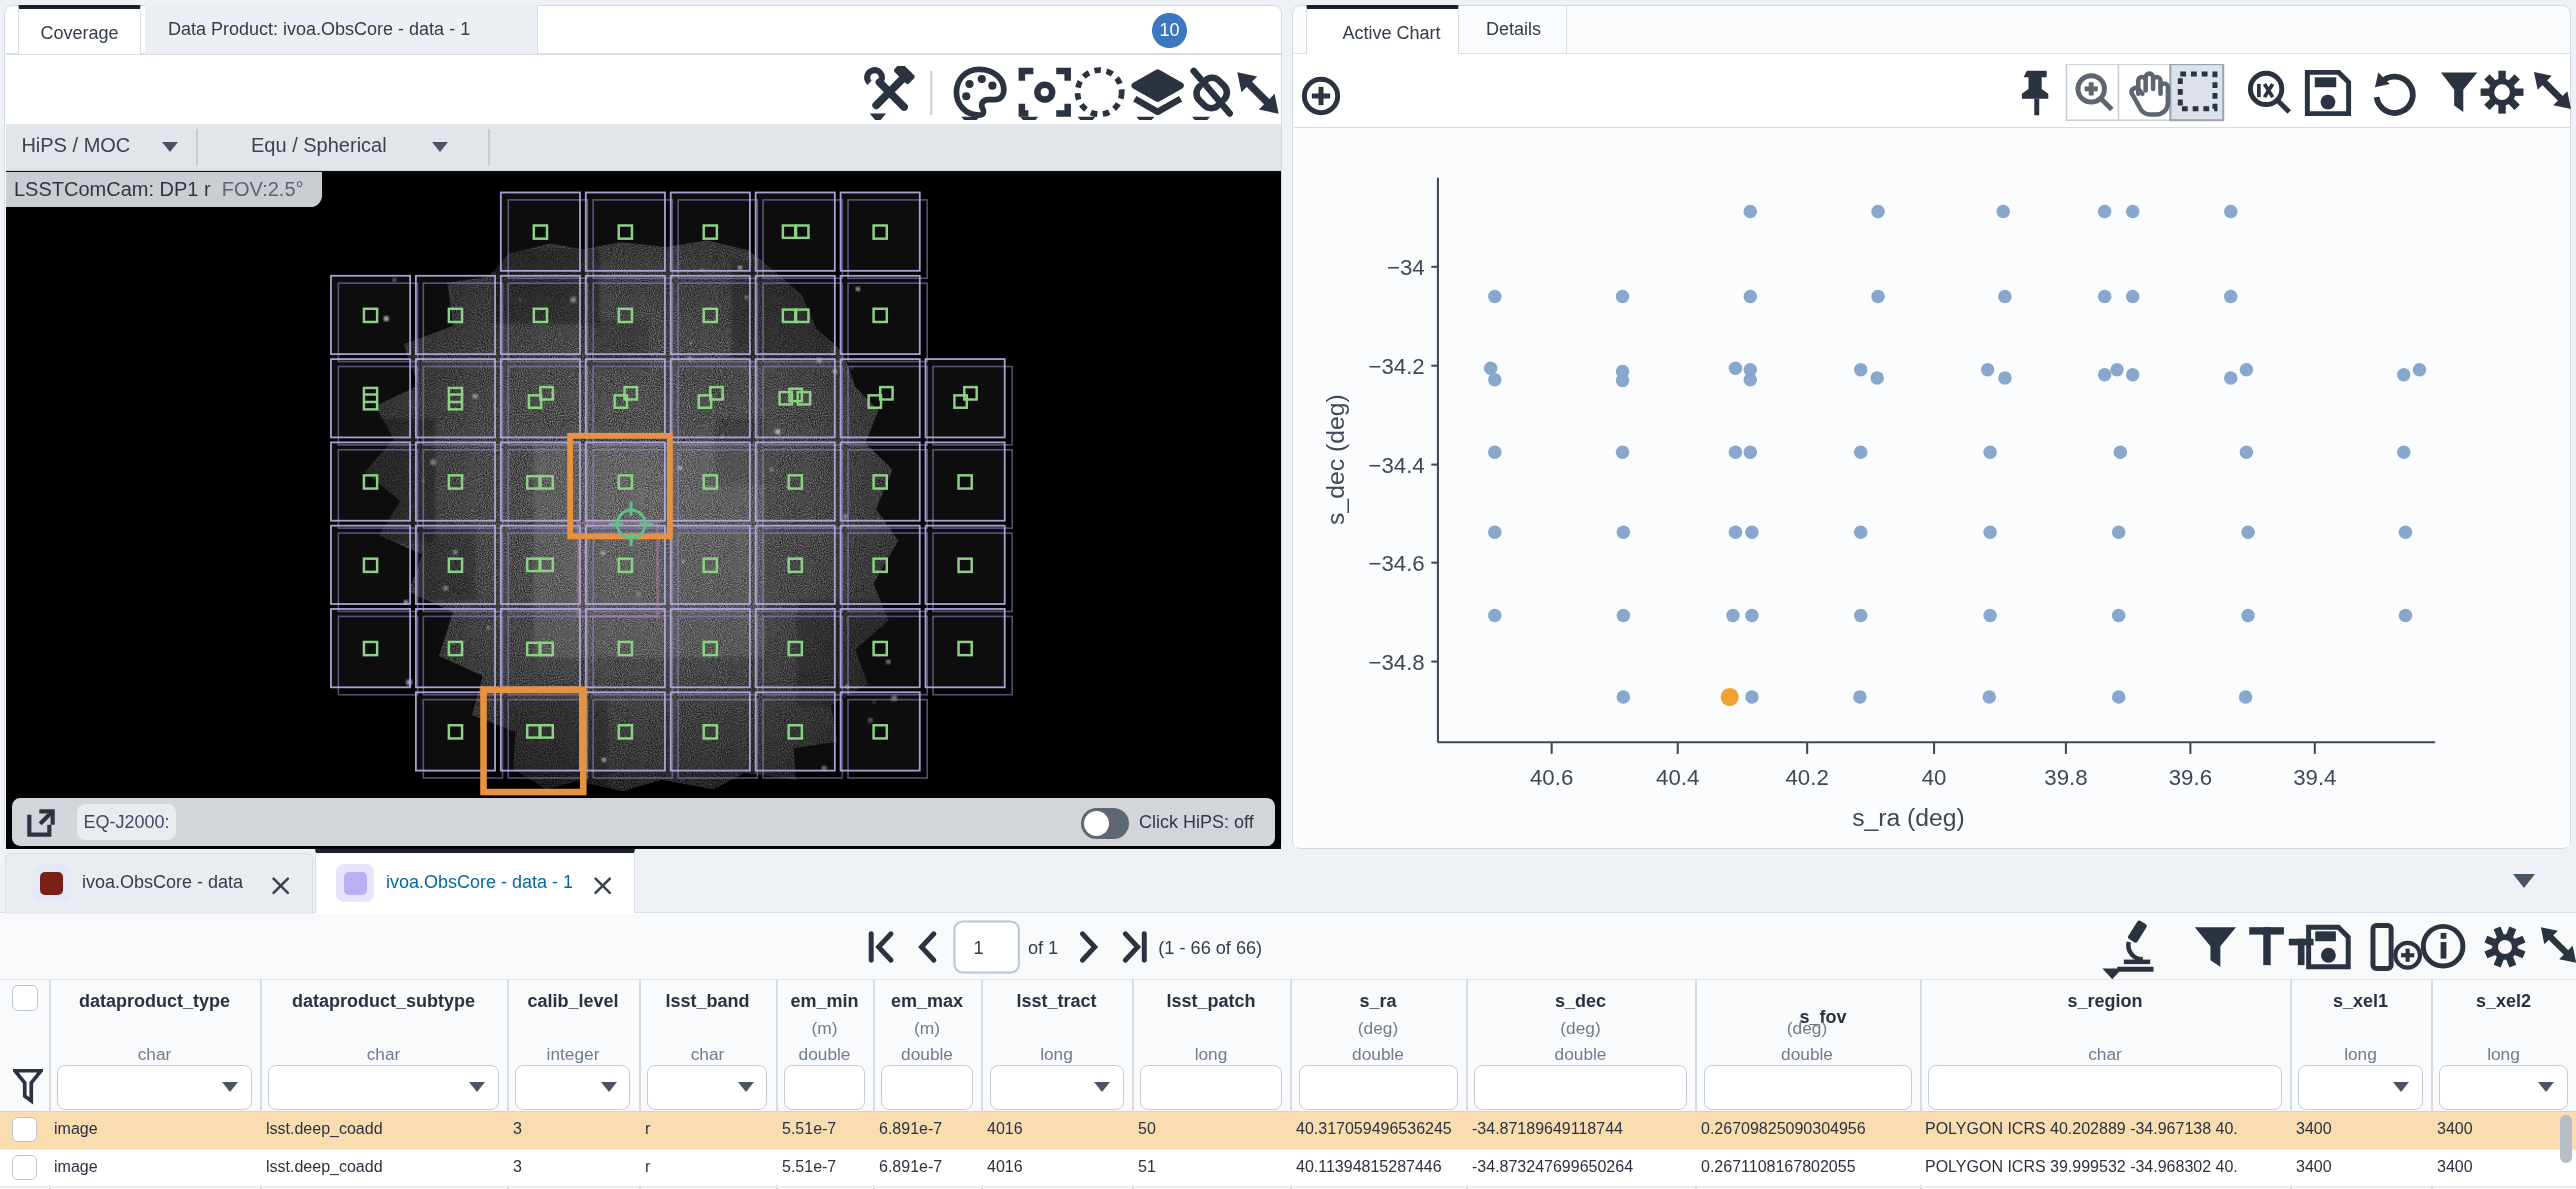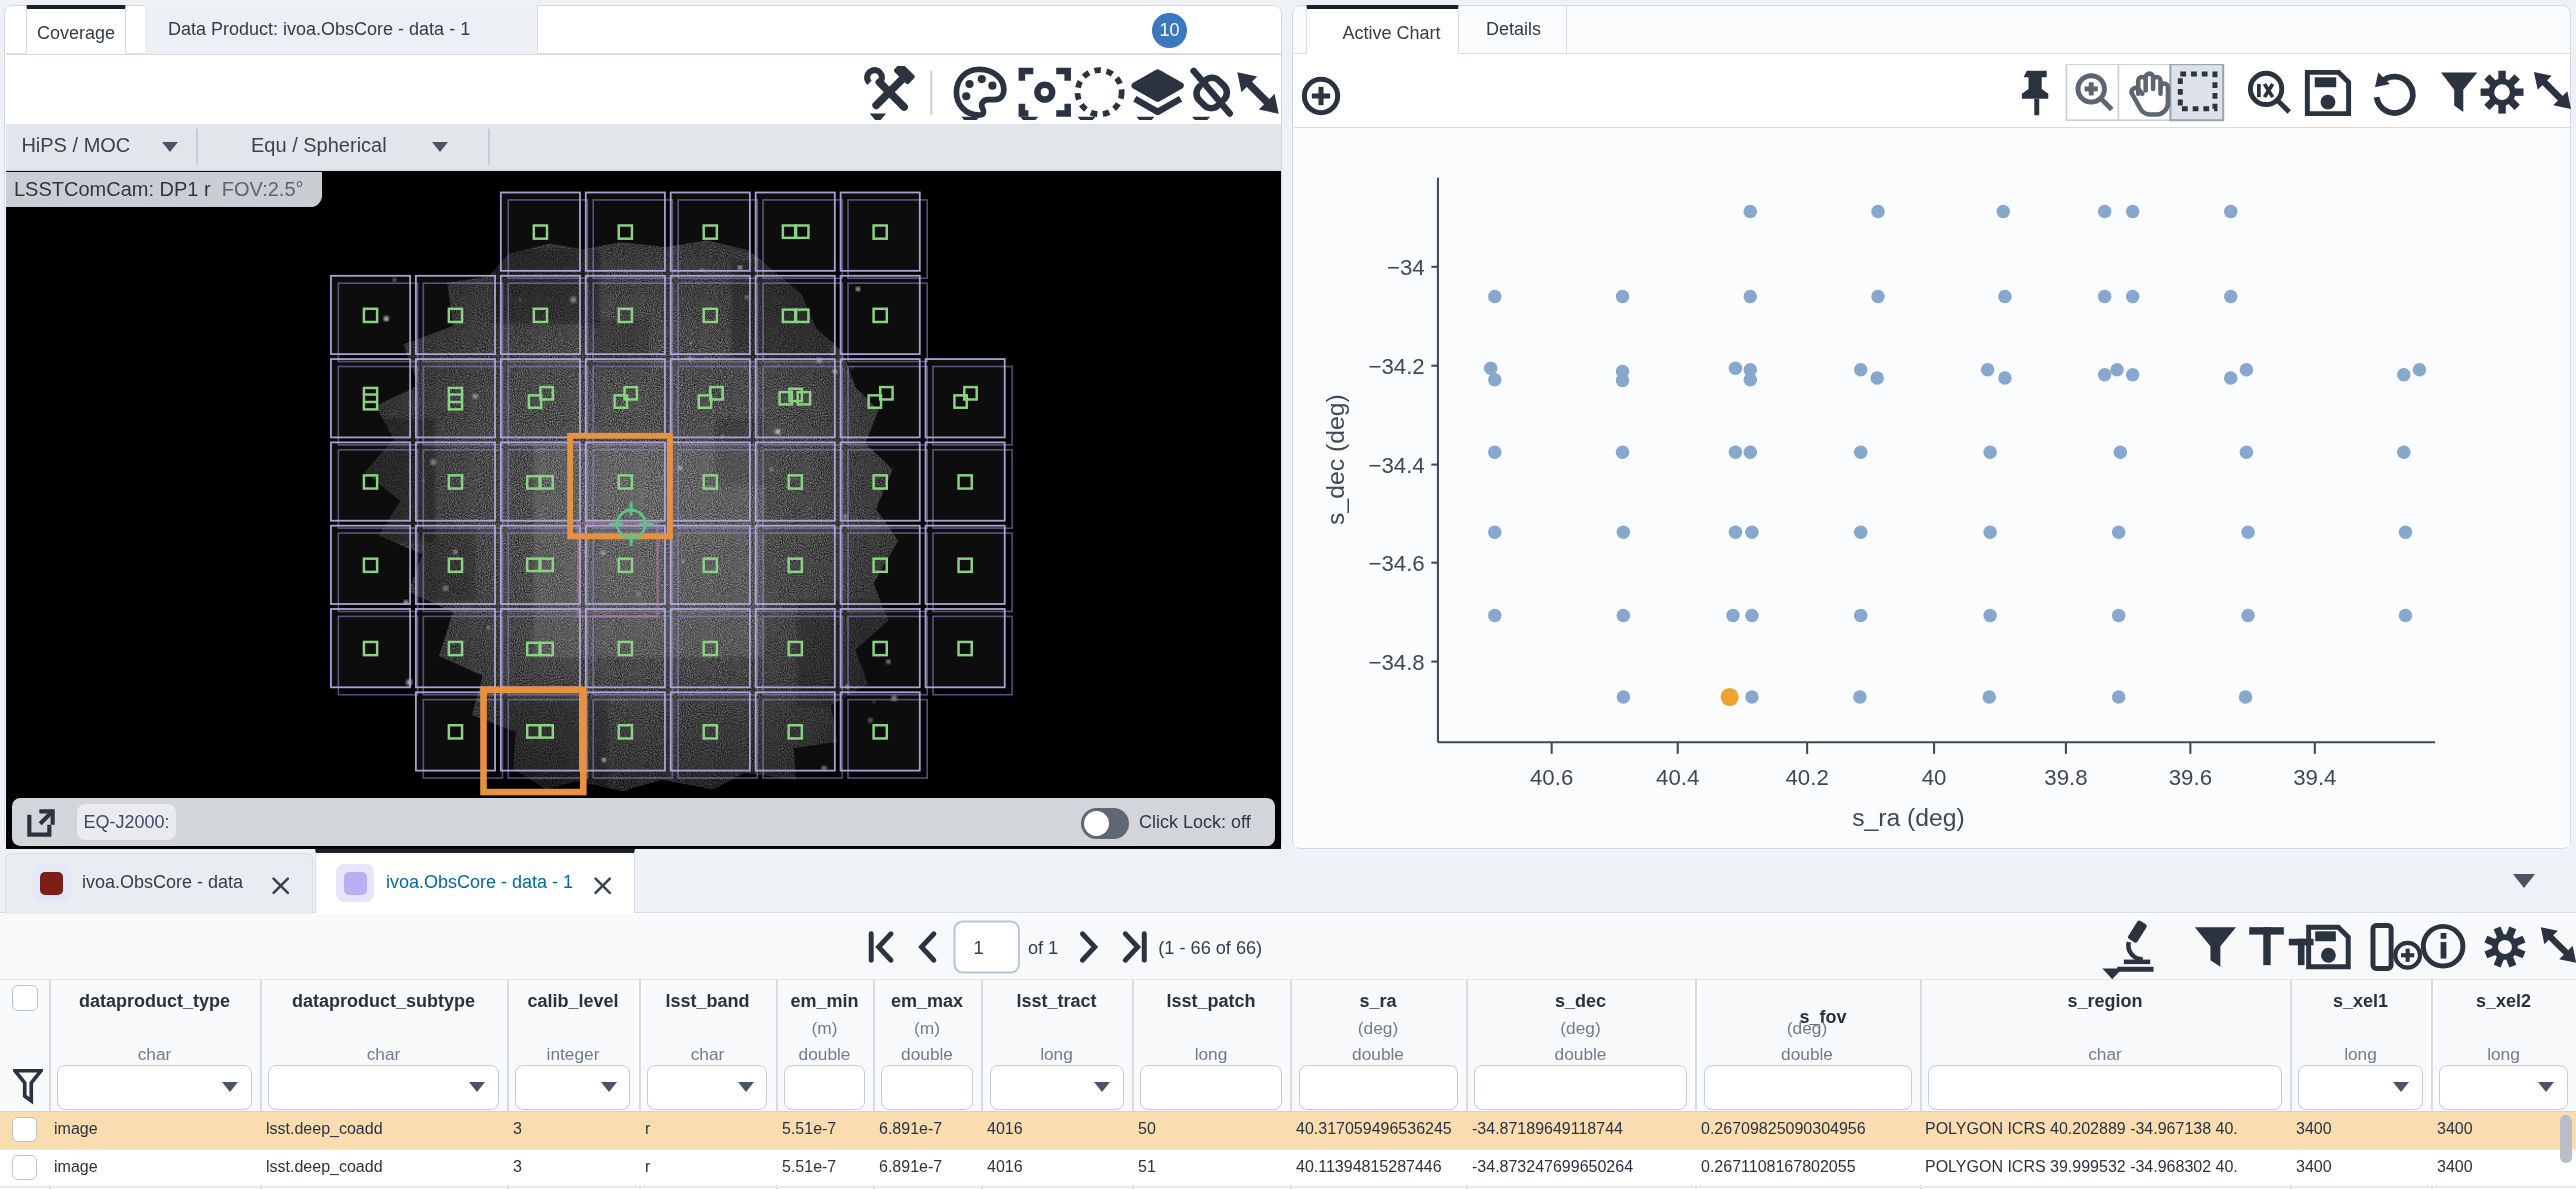--- a/index.html
+++ b/index.html
@@ -13,21 +13,21 @@
 svg { display:block; }
 .hdrname { font-weight:bold; font-size:18px; color:#2a3240; text-align:center; white-space:nowrap; }
 .hdrsub  { font-size:17.3px; color:#717c8a; text-align:center; }
 .cellt { font-size:16px; color:#2a3240; white-space:nowrap; overflow:hidden; }
 .finput { position:absolute; height:45px; background:#fff; border:1.6px solid #c2cbd6; border-radius:8.2px; }
 .caret { position:absolute; width:0; height:0; border-left:8.2px solid transparent; border-right:8.2px solid transparent; border-top:10px solid #4a5462; }
 </style></head>
 <body>
 <div class="panel" style="left:4.1px;top:5px;width:1278px;height:844px;"></div>
 <div class="abs" style="left:5.8px;top:53px;width:1275px;height:1.6px;background:#d8dde3;"></div>
-<div class="tab on" style="left:26px;top:5px;width:100px;">Coverage</div>
+<div class="tab on" style="left:18px;top:5px;width:123px;">Coverage</div>
 <div class="tab off" style="left:145px;top:5px;width:393px;text-align:left;padding-left:23px;">Data Product: ivoa.ObsCore - data - 1</div>
 <svg class="abs" style="left:858px;top:66px;" width="421" height="54" viewBox="0 0 510 66">
     <g transform="translate(6,2)">
       <circle cx="12" cy="12" r="9" fill="none" stroke="#2b3340" stroke-width="7.5" stroke-dasharray="33 12" transform="rotate(205 12 12)"></circle>
       <line x1="18" y1="18" x2="48" y2="48" stroke="#2b3340" stroke-width="9.5" stroke-linecap="round"></line>
       <line x1="46" y1="14" x2="14" y2="46" stroke="#2b3340" stroke-width="9.5" stroke-linecap="round"></line>
       <rect x="36" y="0" width="25" height="14" rx="3" fill="#2b3340" transform="rotate(45 48 7)"></rect>
       <path d="M6 56 l20 0 -10 12 z" fill="#2b3340"></path>
     </g>
     <rect x="86" y="6" width="2.5" height="54" fill="#c9d0d8"></rect>
@@ -384,21 +384,21 @@
 <div class="abs" style="left:5.8px;top:172px;height:35px;background:rgba(213,216,221,0.95);border-radius:0 0 11.5px 0;padding:0 18px 0 8.2px;"><span style="font-size:20px;color:#2e3642;line-height:35px;">LSSTComCam: DP1 r</span><span style="font-size:20px;color:#5b6673;line-height:35px;">&nbsp;&nbsp;FOV:2.5°</span></div>
 <div class="abs" style="left:12.4px;top:798px;width:1263px;height:48px;background:#d2d5d9;border-radius:8.2px;"></div>
 <svg class="abs" style="left:25.6px;top:808px" width="30" height="30" viewBox="0 0 36 36">
     <path d="M4 8 V32 H28 V20" fill="none" stroke="#2d3440" stroke-width="5"></path>
     <path d="M16 4 H32 V20" fill="none" stroke="#2d3440" stroke-width="5"></path>
     <path d="M32 4 L17 19" stroke="#2d3440" stroke-width="5"></path>
   </svg>
 <div class="abs" style="left:77px;top:804px;width:99px;height:36px;background:#e9ebee;border-radius:8.2px;font-size:18px;color:#3c4a66;text-align:center;line-height:36px;white-space:nowrap;">EQ-J2000:</div>
 <div class="abs" style="left:1081px;top:808px;width:48px;height:31px;background:#5f6773;border-radius:15.7px;"></div>
 <div class="abs" style="left:1084px;top:811px;width:25px;height:25px;background:#fff;border-radius:12.4px;"></div>
-<div class="abs" style="left:1139px;top:812px;font-size:18px;color:#2f3845;white-space:nowrap;">Click Lock: off</div>
+<div class="abs" style="left:1139px;top:812px;font-size:18px;color:#2f3845;white-space:nowrap;">Click HiPS: off</div>
 <div class="panel" style="left:1292px;top:5px;width:1279px;height:844px;background:#fbfcfd;"></div>
 <div class="abs" style="left:1294px;top:53px;width:1276px;height:1.6px;background:#d8dde3;"></div>
 <div class="tab on" style="left:1306px;top:5px;width:153px;padding-left:18px;">Active Chart</div>
 <div class="tab off" style="left:1461px;top:5px;width:106px;background:transparent;">Details</div>
 <div class="abs" style="left:1294px;top:54px;width:1276px;height:74px;background:#fff;border-bottom:1.6px solid #d8dde3;"></div>
 <svg class="abs" style="left:1301px;top:76px" width="40" height="40" viewBox="0 0 48 48">
     <circle cx="24" cy="24" r="20" fill="none" stroke="#2b3340" stroke-width="6"></circle>
     <line x1="24" y1="13" x2="24" y2="35" stroke="#2b3340" stroke-width="6"></line>
     <line x1="13" y1="24" x2="35" y2="24" stroke="#2b3340" stroke-width="6"></line>
   </svg>

